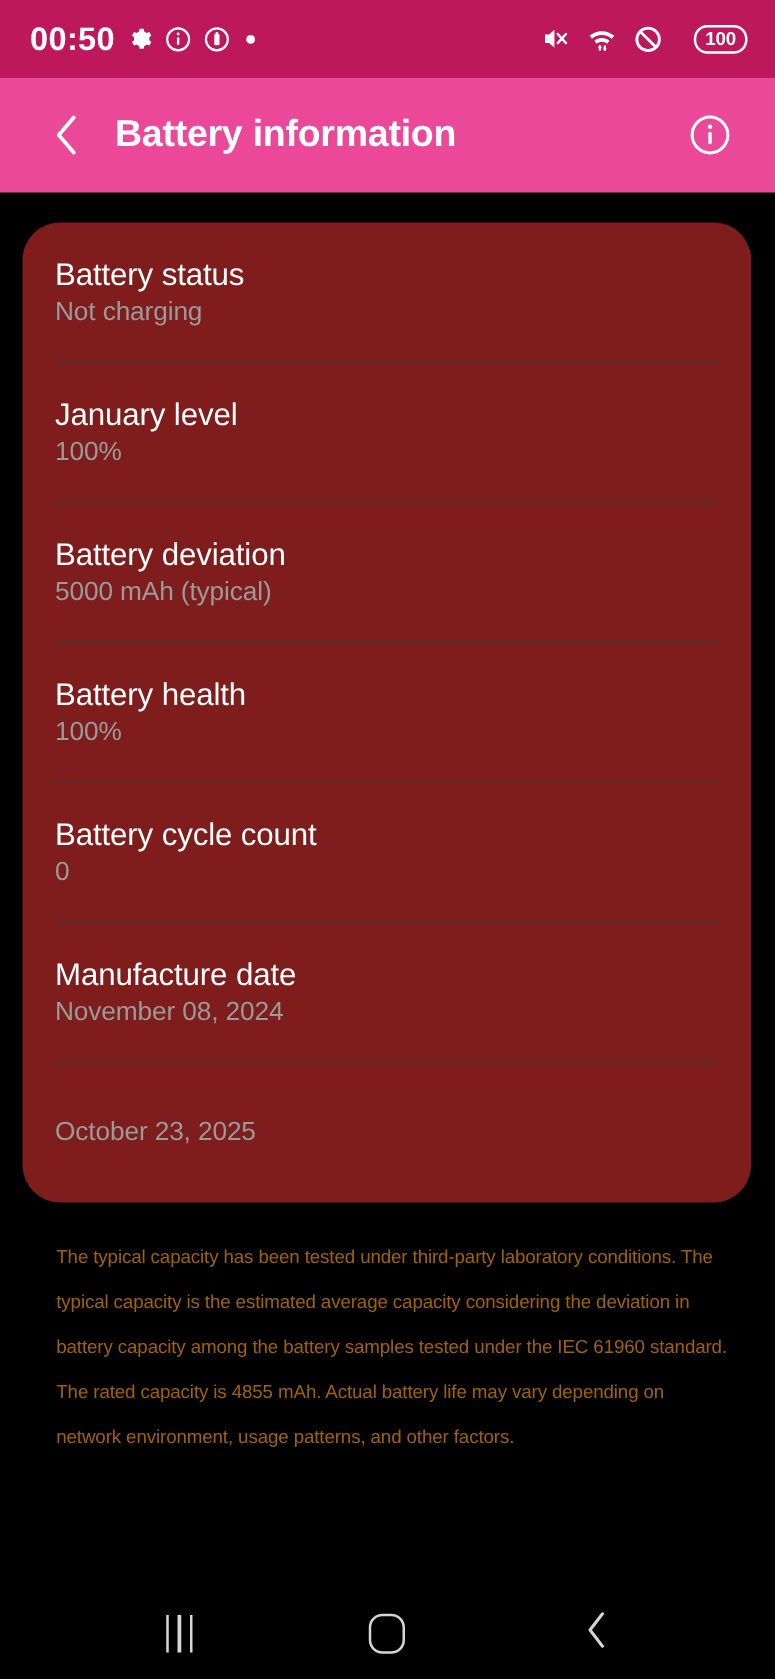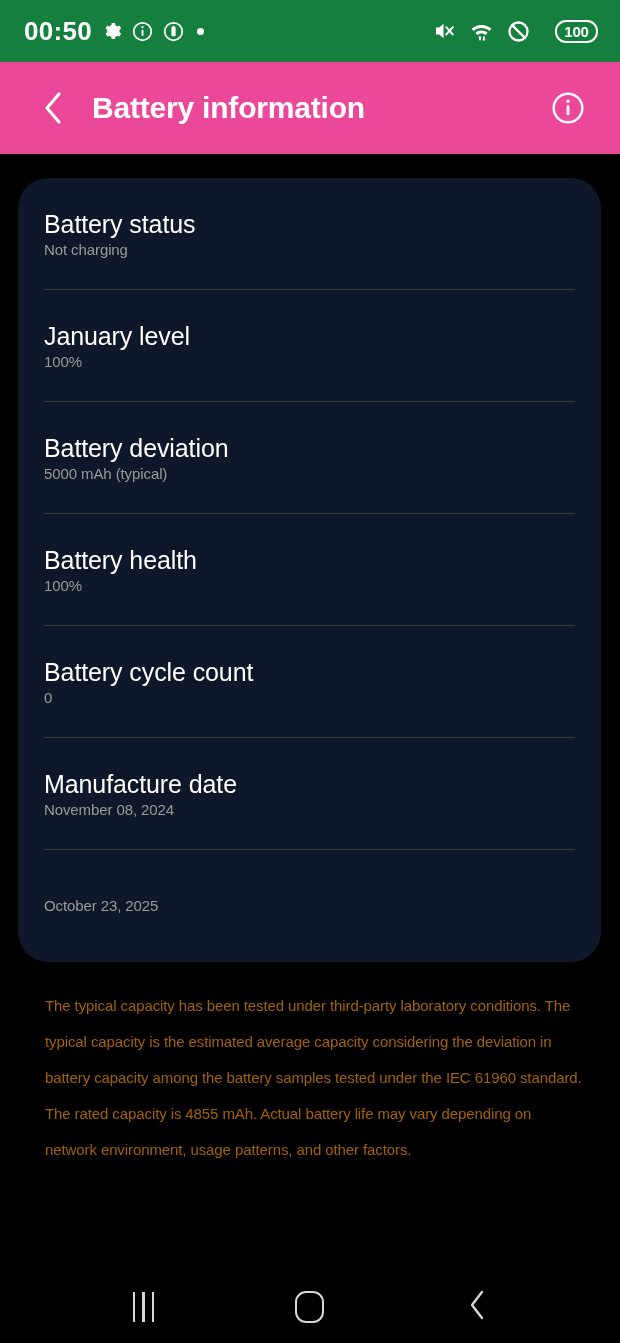--- a/index.html
+++ b/index.html
@@ -18,21 +18,21 @@
     position: relative;
   }
 
   
   .status-bar {
     height: 62px;
     display: flex;
     align-items: center;
     justify-content: space-between;
     padding: 0 22px 0 24px;
-    background: #15803d;
+    background: #be185d;
   }
   .status-left {
     display: flex;
     align-items: center;
     gap: 10px;
   }
   .status-clock {
     font-size: 26px;
     font-weight: bold;
     letter-spacing: 0.3px;
@@ -111,21 +111,21 @@
     flex: 0 0 auto;
     cursor: pointer;
   }
 
   
   .card {
     position: absolute;
     left: 18px;
     top: 178px;
     width: 583px;
-    background: #0f172a;
+    background: #7f1d1d;
     border-radius: 30px;
     overflow: hidden;
   }
   .row {
     padding: 0 26px;
     position: relative;
   }
   .row-inner {
     height: 112px;
     display: flex;
@@ -142,21 +142,21 @@
     height: 1px;
     background: #3b3b3b;
   }
   .row-label {
     font-size: 25px;
     color: #ffffff;
     line-height: 1.25;
     letter-spacing: -0.1px;
   }
   .row-value {
-    font-size: 15px;
+    font-size: 21px;
     color: #9a9a9a;
     line-height: 1.3;
     letter-spacing: -0.1px;
   }
 
   
   .footer-note {
     position: absolute;
     left: 45px;
     right: 38px;

